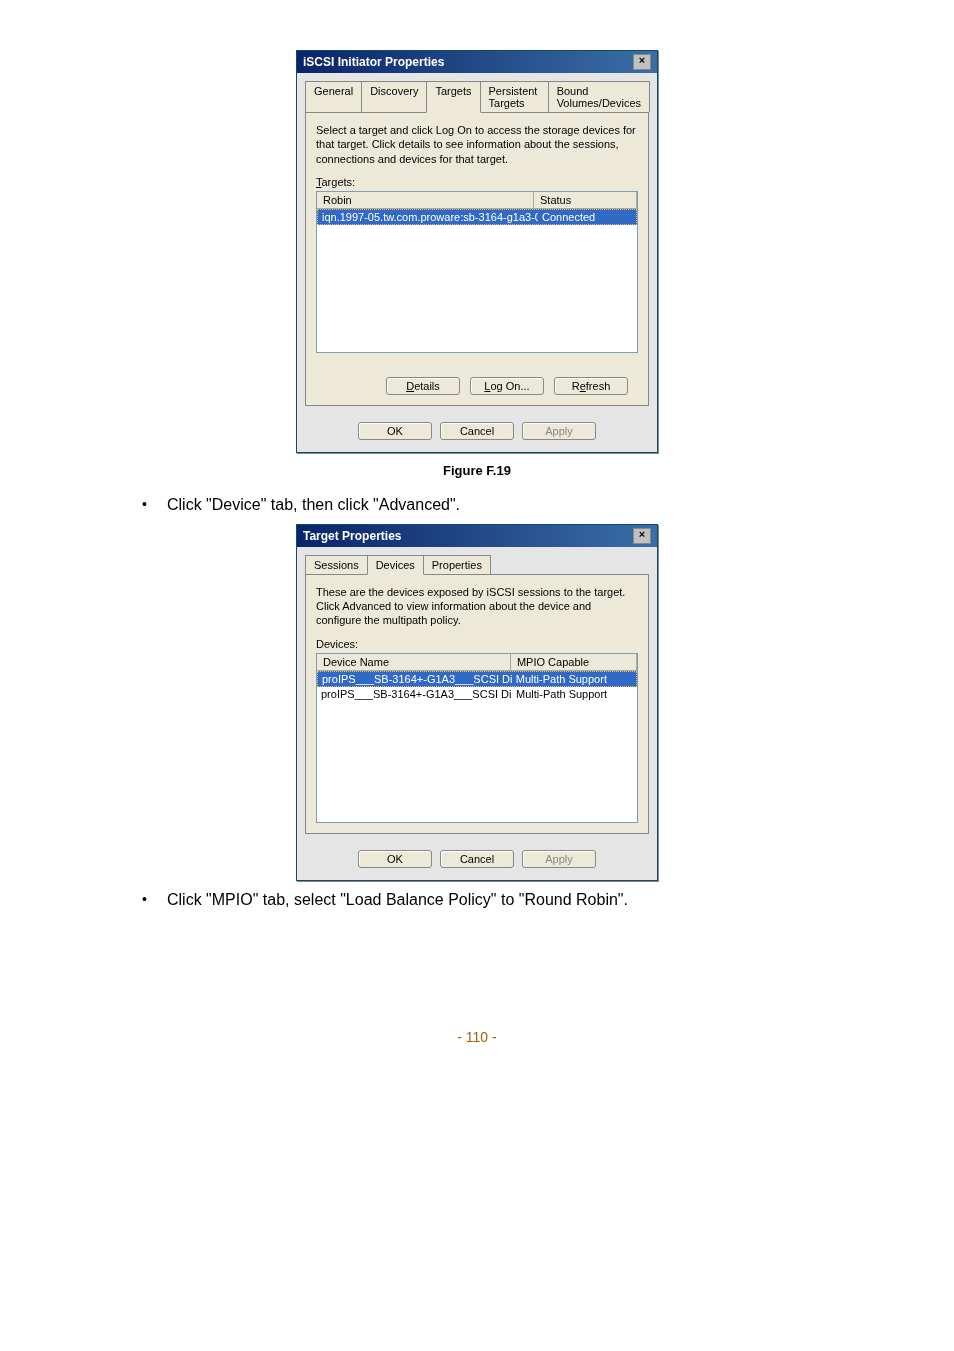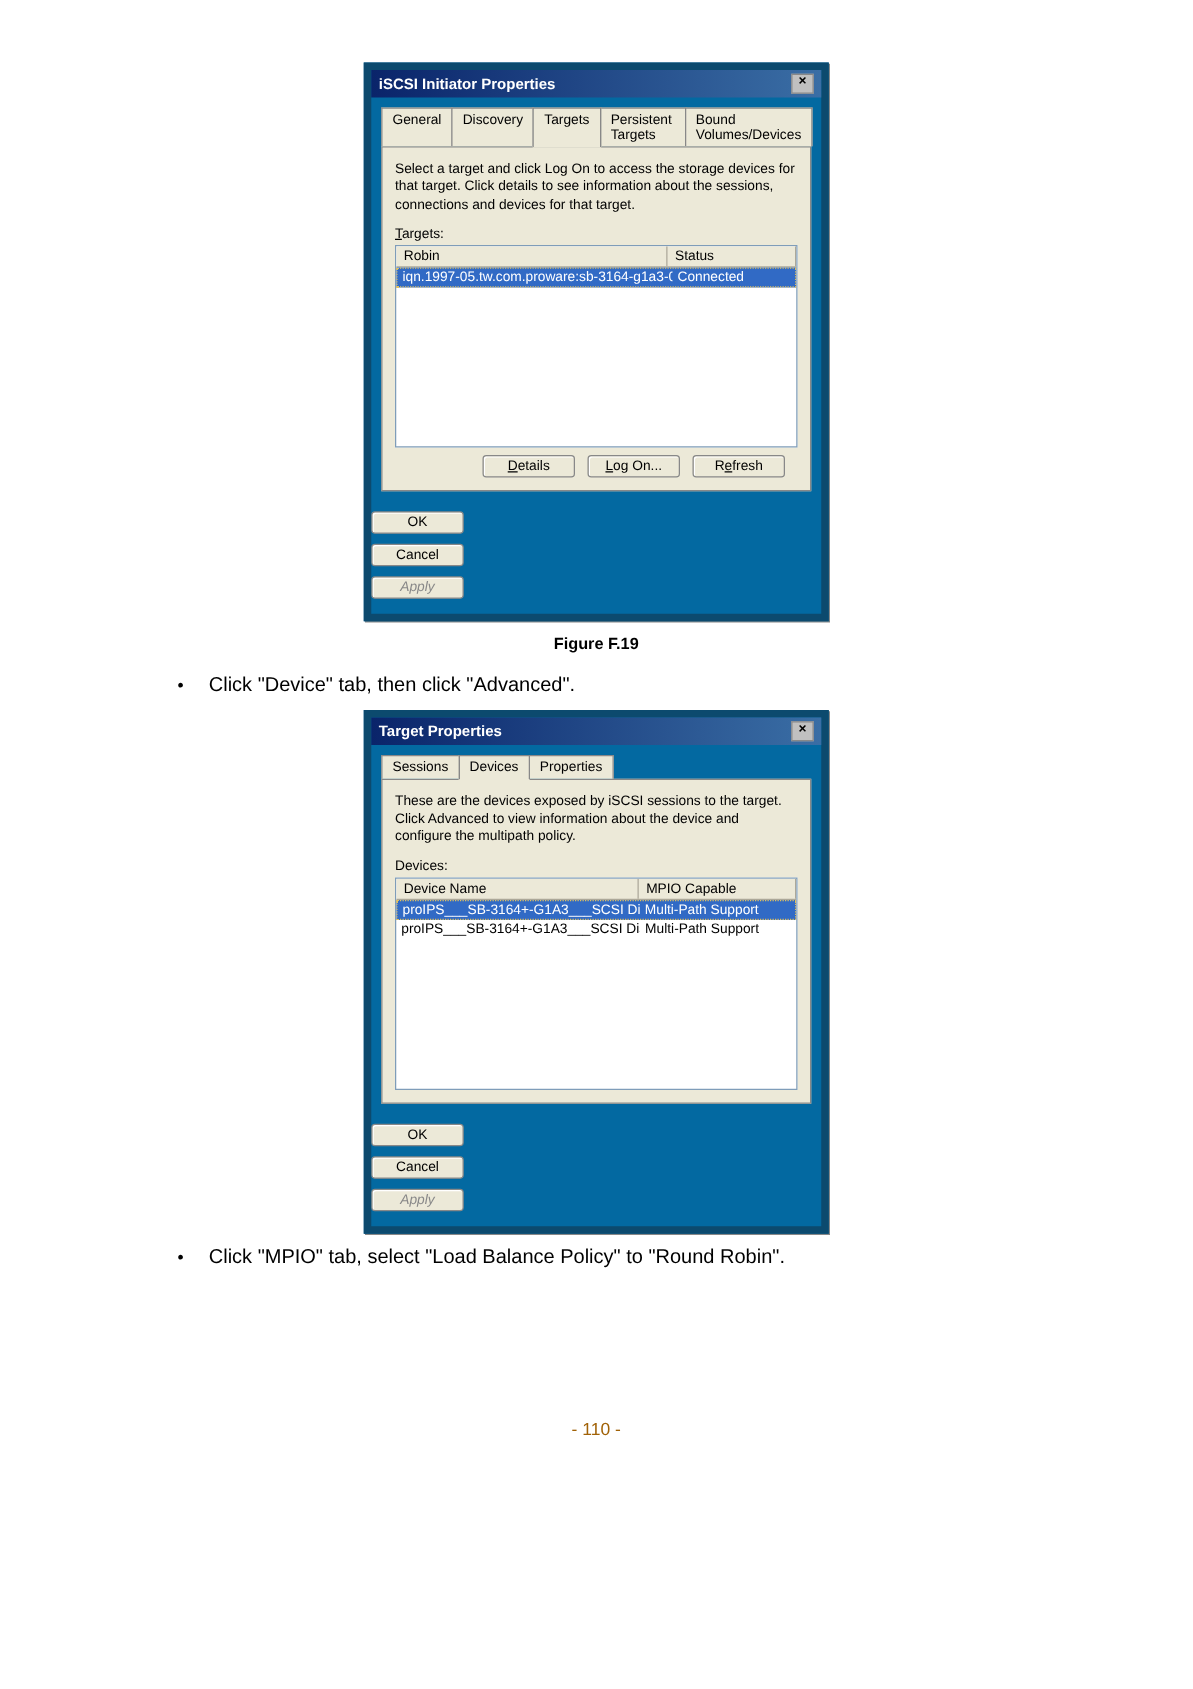--- a/index.html
+++ b/index.html
@@ -7,22 +7,22 @@
     font-family: Arial, sans-serif;
     background: #fff;
     width: 954px;
   }
   .page {
     padding: 50px 80px 40px 80px;
   }
   .dialog {
     width: 360px;
     margin: 0 auto 10px auto;
-    border: 6px solid #0c4a6e;
-    background: #0369a1;
+    border: 1px solid #0c4a6e;
+    background: #e5e5e5;
     box-shadow: 1px 1px 0 #888;
   }
   .titlebar {
     background: linear-gradient(to right, #0a246a, #3a6ea5);
     color: #fff;
     font-size: 12px;
     font-weight: bold;
     padding: 3px 6px;
     display: flex;
     justify-content: space-between;
@@ -101,47 +101,45 @@
   }
   .listrow div {
     padding: 1px 4px;
     white-space: nowrap;
     overflow: hidden;
   }
   .btn-row {
     display: flex;
     justify-content: flex-end;
     gap: 6px;
-    margin-top: 6px;
+    margin-top: 24px;
   }
   .btn-row.centerish {
     justify-content: flex-end;
     padding-right: 10px;
     gap: 10px;
   }
   .btn {
     font-size: 11px;
     padding: 2px 0;
     width: 72px;
     text-align: center;
     background: #ece9d8;
     border: 1px solid #888;
     border-radius: 3px;
     box-shadow: inset 1px 1px 0 #fff;
   }
   .btn.disabled {
     color: #888;
-    font-style: italic;
   }
   .bottom-btns {
     display: flex;
     justify-content: center;
     gap: 8px;
     padding: 8px 0 12px;
-    flex-direction: column;
   }
   .caption {
     text-align: center;
     font-size: 13px;
     font-weight: bold;
     margin-bottom: 18px;
   }
   .bullet-line {
     font-size: 16px;
     margin: 0 0 10px 62px;

